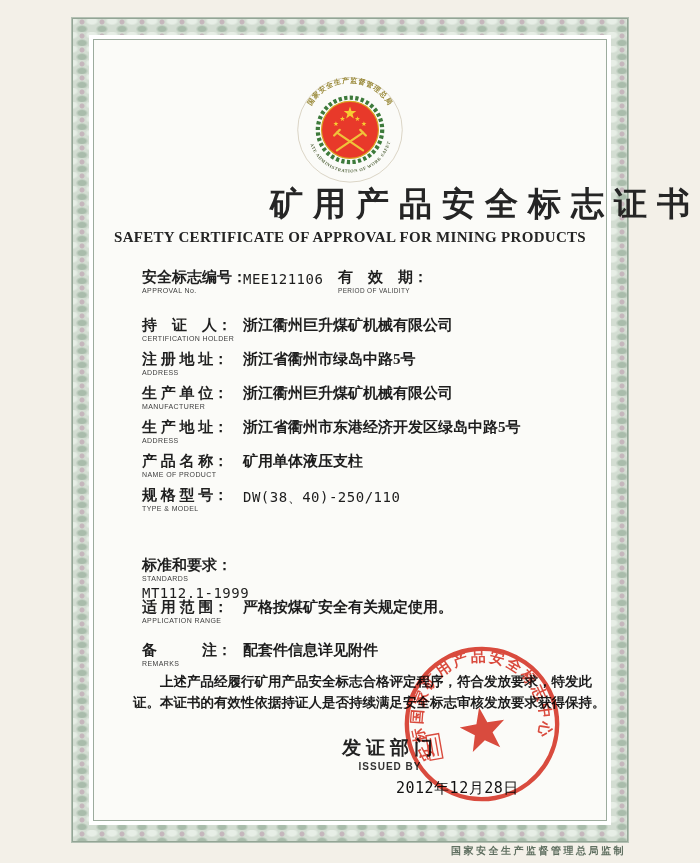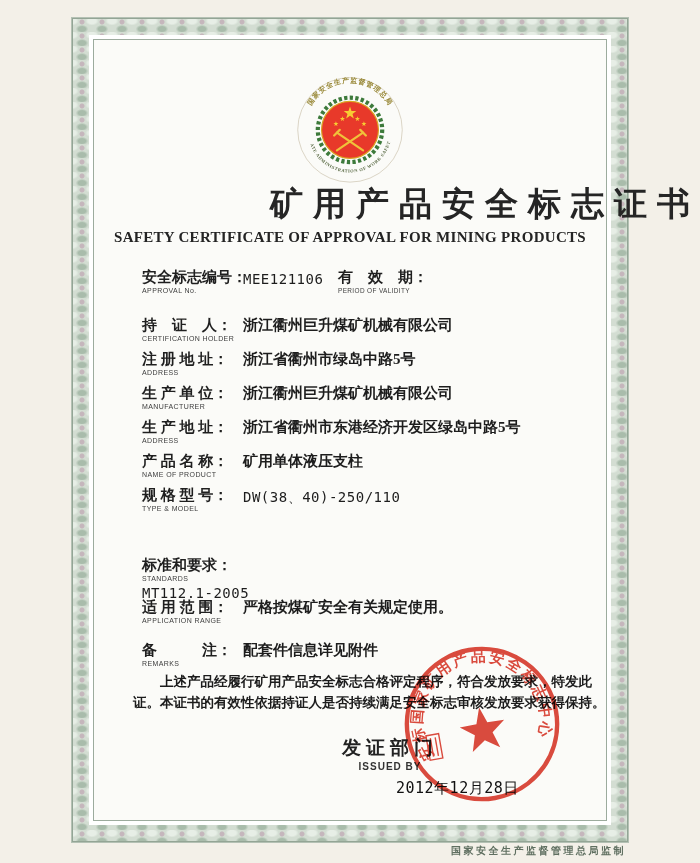--- a/index.html
+++ b/index.html
@@ -159,21 +159,21 @@
     <span class="lbl-en">TYPE &amp; MODEL</span>
   </div>
   <span class="val val-mono">DW(38、40)-250/110</span>
 </div>
 
 <div class="row" style="left:142px;top:556px;flex-direction:column;">
   <div class="lblcol w116">
     <span class="lbl-cn">标准和要求：</span>
     <span class="lbl-en">STANDARDS</span>
   </div>
-  <span class="val val-mono">MT112.1-2005</span>
+  <span class="val val-mono">MT112.1-1999</span>
 </div>
 <div class="row" style="left:142px;top:598px;">
   <div class="lblcol w98">
     <span class="lbl-cn">适 用 范 围：</span>
     <span class="lbl-en">APPLICATION RANGE</span>
   </div>
   <span class="val">严格按煤矿安全有关规定使用。</span>
 </div>
 <div class="row" style="left:142px;top:641px;">
   <div class="lblcol w98">

